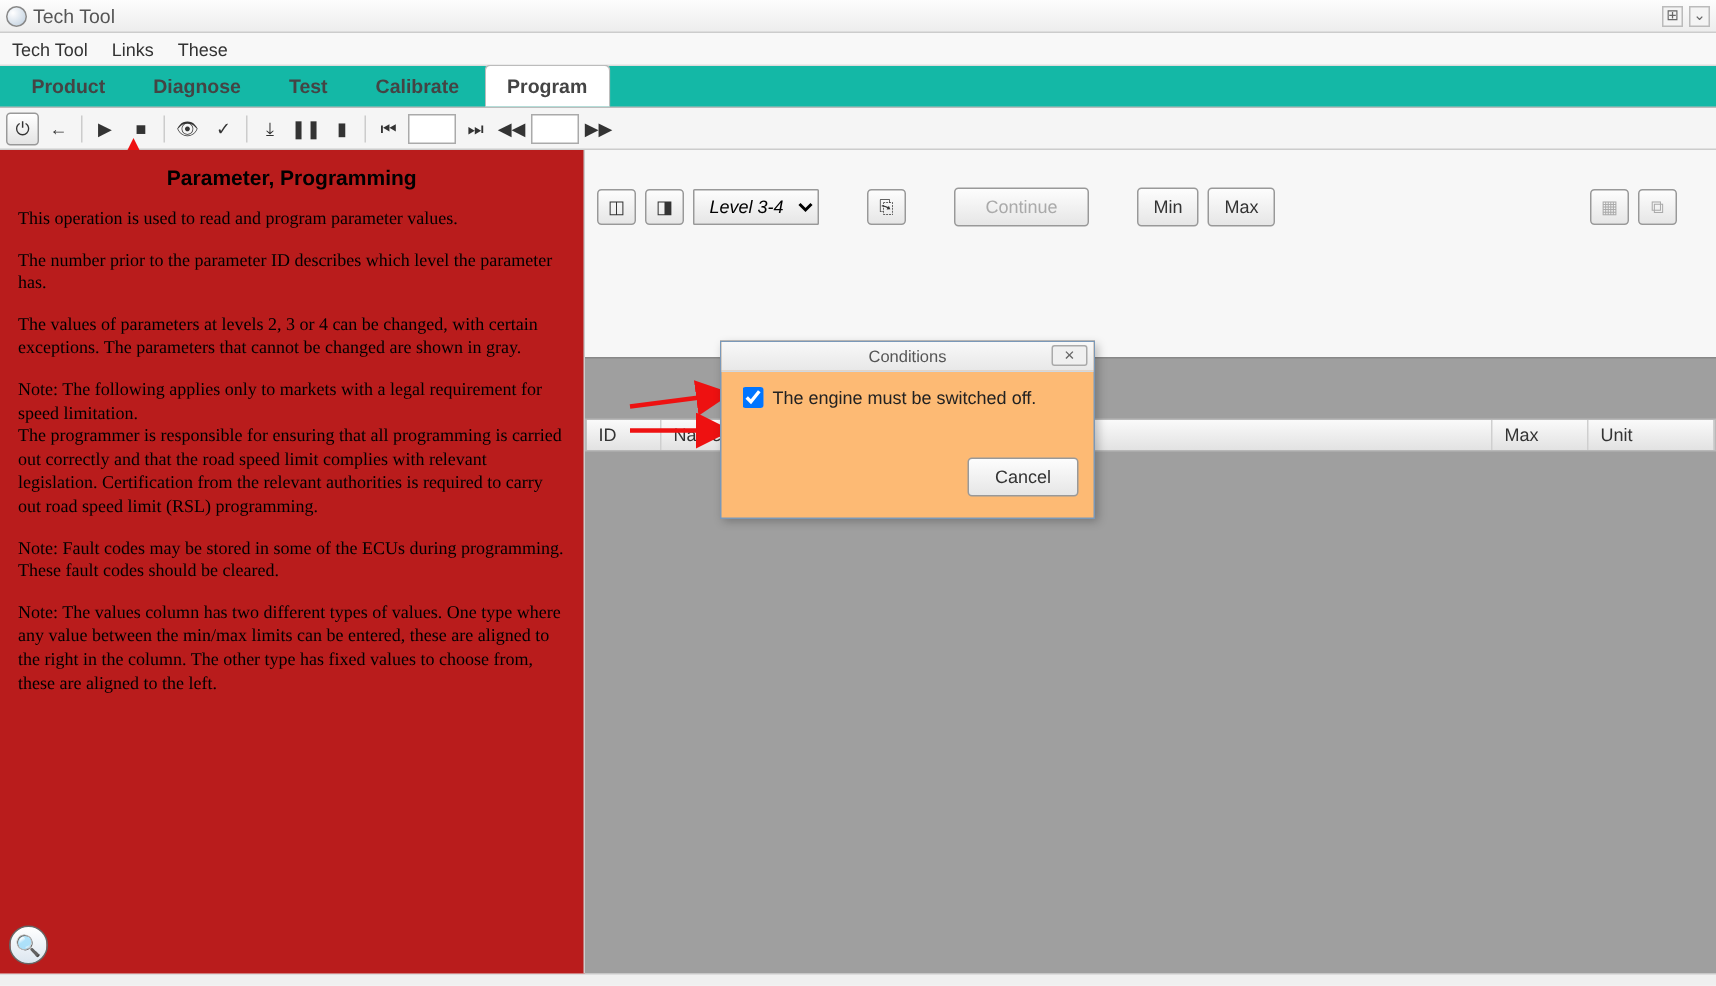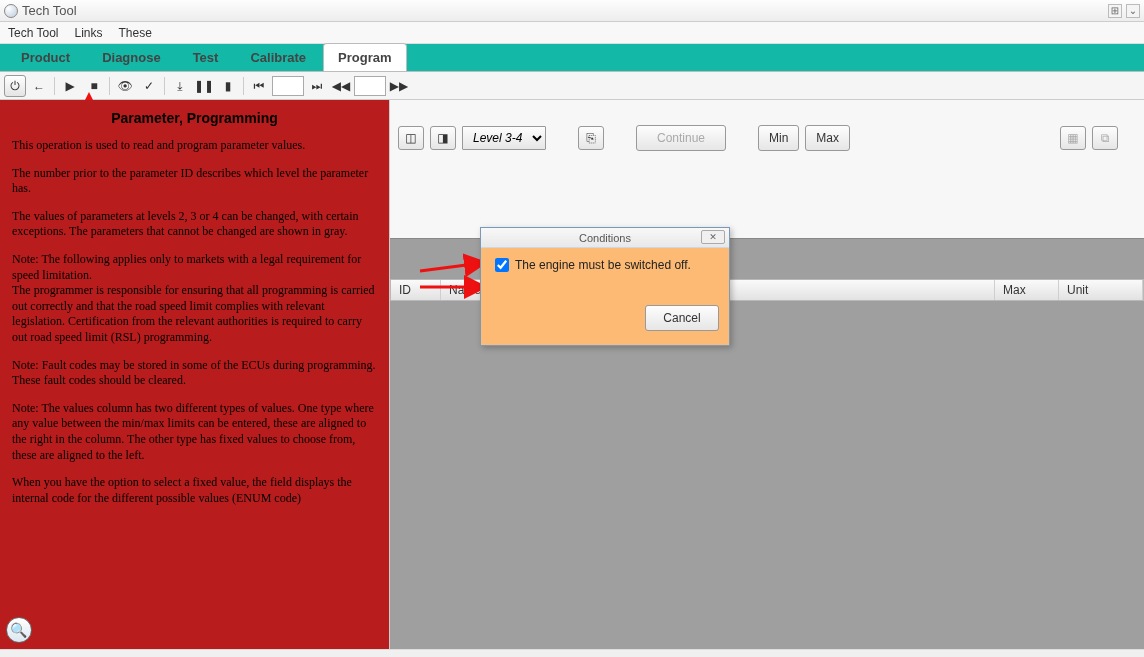--- a/index.html
+++ b/index.html
@@ -116,21 +116,20 @@
 
   <div class="left-panel">
     <h3>Parameter, Programming</h3>
     <p>This operation is used to read and program parameter values.</p>
     <p>The number prior to the parameter ID describes which level the parameter has.</p>
     <p>The values of parameters at levels 2, 3 or 4 can be changed, with certain exceptions. The parameters that cannot be changed are shown in gray.</p>
     <p style="white-space:pre-line;">Note: The following applies only to markets with a legal requirement for speed limitation.
 The programmer is responsible for ensuring that all programming is carried out correctly and that the road speed limit complies with relevant legislation. Certification from the relevant authorities is required to carry out road speed limit (RSL) programming.</p>
     <p>Note: Fault codes may be stored in some of the ECUs during programming. These fault codes should be cleared.</p>
     <p>Note: The values column has two different types of values. One type where any value between the min/max limits can be entered, these are aligned to the right in the column. The other type has fixed values to choose from, these are aligned to the left.</p>
-    <p>When you have the option to select a fixed value, the field displays the internal code for the different possible values (ENUM code)</p>
     <div class="magnify">🔍</div>
   </div>
 
   <div class="right-panel">
     <div class="rp-toolbar">
       <span class="rp-btn small">◫</span>
       <span class="rp-btn small">◨</span>
       <select class="rp-select">
         <option>Level 3-4</option>
       </select>

